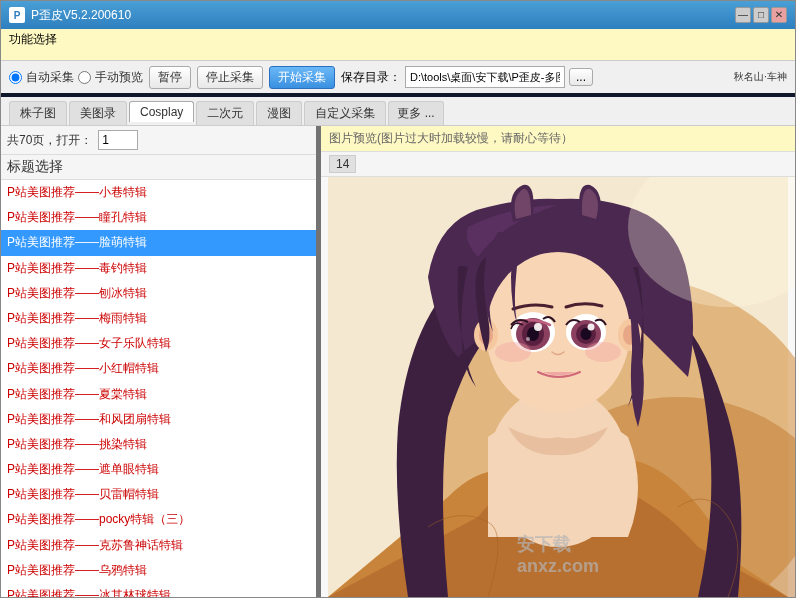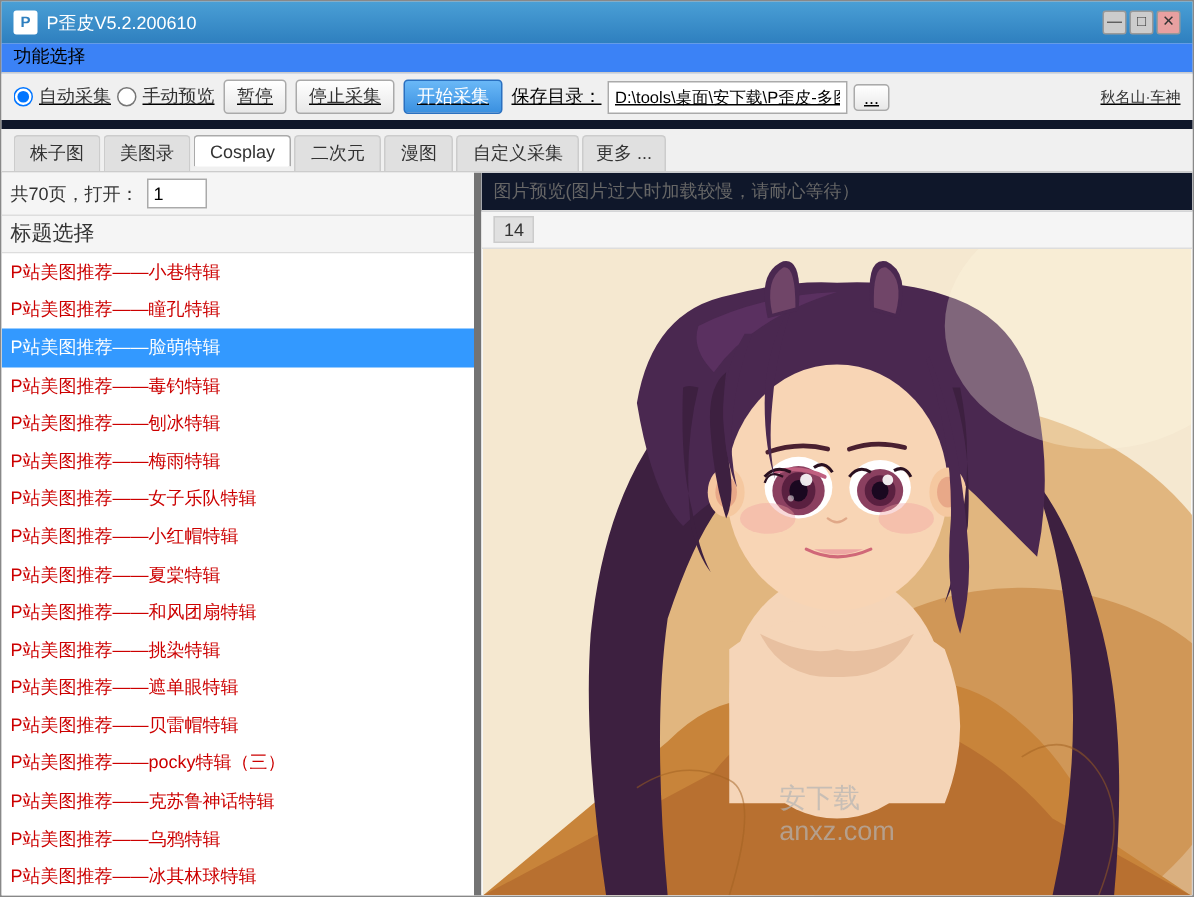--- a/index.html
+++ b/index.html
@@ -64,39 +64,38 @@
       display: flex;
       align-items: center;
       justify-content: center;
       font-size: 10px;
       color: #333;
       line-height: 1;
     }
     .title-btn.close { background: #e8a0a0; }
 
     .menu-bar {
-      background: #3b82f6;
+      background: #fef9c3;
       padding: 2px 8px;
       font-size: 12px;
       border-bottom: 1px solid #ccc;
-      height: 20px;
-      display: flex;
-      align-items: flex-end;
+      height: 32px;
+      display: flex;
+      align-items: flex-start;
     }
 
     .toolbar {
       background: #f0f0f0;
       padding: 4px 8px;
       display: flex;
       align-items: center;
       gap: 6px;
-      border-bottom: 6px solid #0f172a;
+      border-bottom: 4px solid #0f172a;
       flex-wrap: wrap;
       min-height: 36px;
-      text-decoration: underline;
     }
     .radio-group {
       display: flex;
       align-items: center;
       gap: 4px;
     }
     .radio-label {
       font-size: 12px;
       color: #333;
     }
@@ -243,21 +242,21 @@
 
     .right-panel {
       flex: 1;
       background: white;
       display: flex;
       flex-direction: column;
       overflow: hidden;
     }
     .preview-header {
       padding: 4px 8px;
-      background: #0f172a;
+      background: #fef9c3;
       border-bottom: 1px solid #ddd;
       font-size: 12px;
       color: #666;
     }
     .subject-bar {
       padding: 3px 8px;
       background: #f5f5f5;
       border-bottom: 1px solid #ddd;
       font-size: 12px;
       color: #333;
@@ -280,26 +279,26 @@
       align-items: center;
       justify-content: center;
     }
     
     .preview-svg {
       width: 100%;
       height: 100%;
     }
     .watermark {
       position: absolute;
-      bottom: 32px;
+      bottom: 20px;
       left: 50%;
       transform: translateX(-50%);
       color: rgba(180,180,180,0.7);
       font-size: 18px;
-      font-weight: normal;
+      font-weight: bold;
       pointer-events: none;
       white-space: nowrap;
     }
 
     input[type="radio"] { margin: 0; cursor: pointer; }
     ::-webkit-scrollbar { width: 12px; }
     ::-webkit-scrollbar-track { background: #f0f0f0; }
     ::-webkit-scrollbar-thumb { background: #bbb; border: 1px solid #aaa; }
   </style>
 </head>

